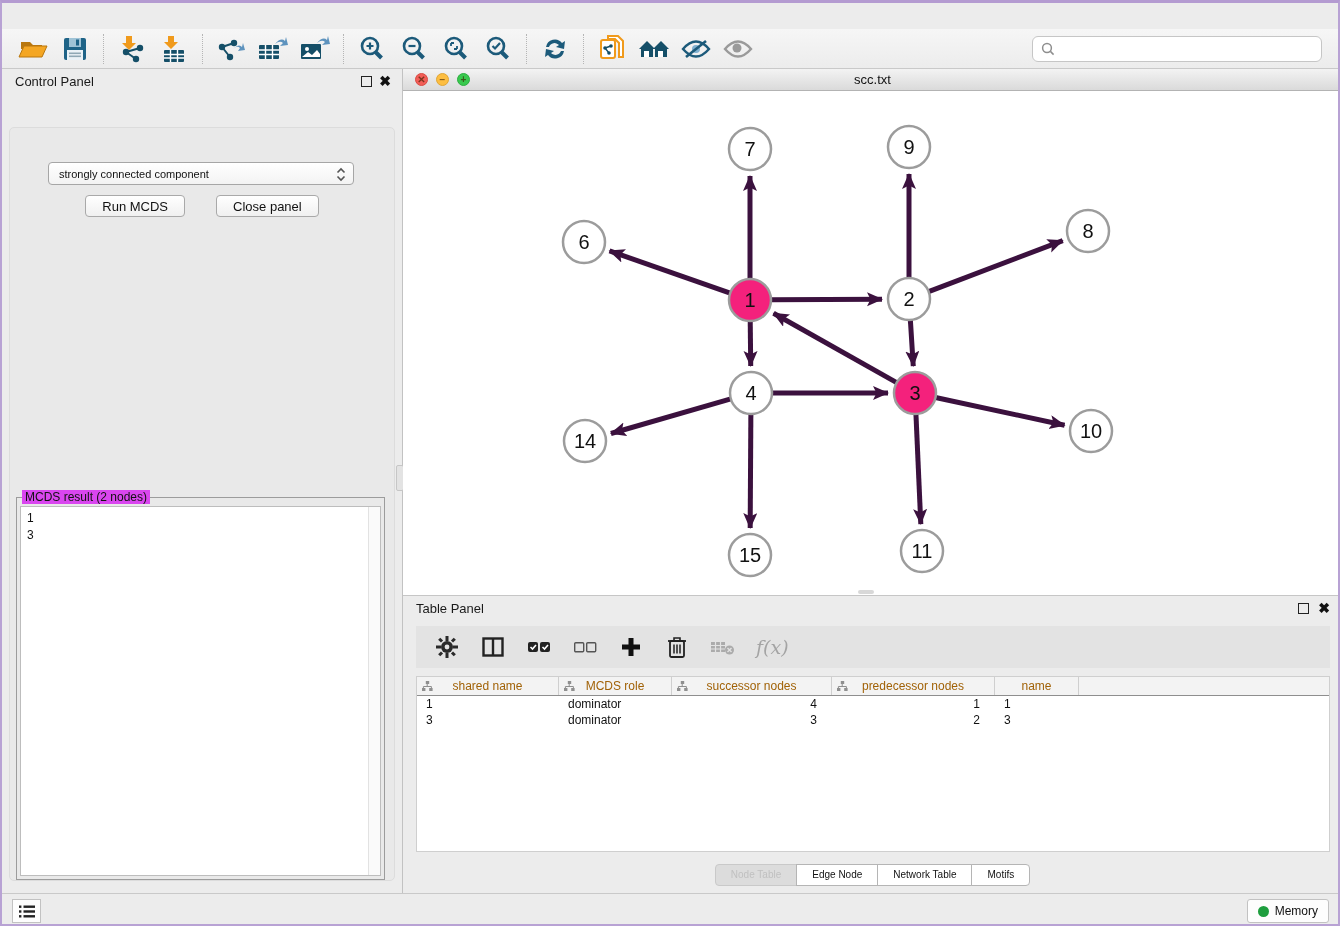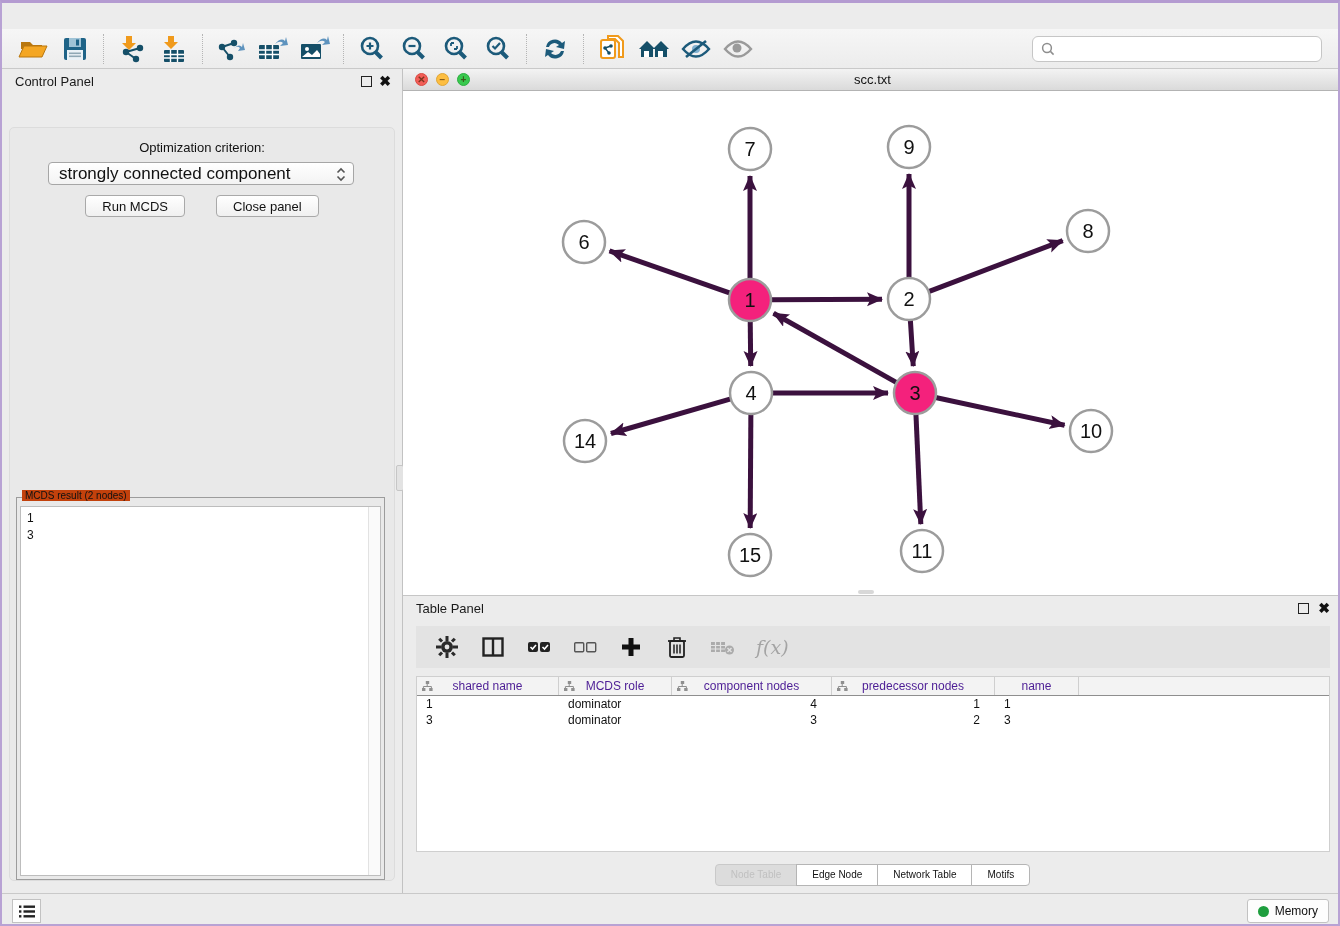--- a/index.html
+++ b/index.html
@@ -36,27 +36,27 @@
   .seg-tab { height:22px; padding:0 15px; background:#fff; border:1px solid #B5B5B5; margin-left:-1px;
              font-size:10px; line-height:20px; color:#111; }
   .seg-tab:first-child { border-radius:4px 0 0 4px; margin-left:0; }
   .seg-tab:last-child { border-radius:0 4px 4px 0; }
   .seg-tab.active { background:#DCDCDC; color:#C0C0C0; border-color:#C9C9C9; }
   .cp-body { position:absolute; left:7px; right:7px; top:58px; bottom:12px;
              background:#E9E9E9; border:1px solid #DCDCDC; border-radius:5px; }
   .opt-label { position:absolute; left:0; right:0; top:12px; text-align:center; font-size:13px; color:#111; }
   .dropdown { position:absolute; left:38px; right:40px; top:34px; height:23px; background:linear-gradient(#FFF,#F3F3F3);
               border:1px solid #A6A6A6; border-radius:4px; display:flex; align-items:center; padding:0 22px 0 10px; }
-  .dropdown .dd-value { font-size:17px; color:#111; flex:1; }
+  .dropdown .dd-value { font-size:11px; color:#111; flex:1; }
   .dd-chevrons { position:absolute; right:7px; top:4px; }
   .cp-buttons { position:absolute; left:0; right:0; top:67px; display:flex; justify-content:center; gap:31px; }
   .push-btn { height:22px; padding:0 16px; font-size:13px; color:#111; background:linear-gradient(#FFF,#F0F0F0);
               border:1px solid #A9A9A9; border-radius:4px; font-family:"Liberation Sans",sans-serif; }
   .result-box { position:absolute; left:6px; right:9px; top:369px; height:383px; border:1px solid #9C9C9C; }
-  .result-legend { position:absolute; top:-8px; left:5px; background:#c2410c; padding:0 3px; font-size:10px; color:#111; }
+  .result-legend { position:absolute; top:-8px; left:5px; background:#d946ef; padding:0 3px; font-size:12px; color:#111; }
   .result-area { position:absolute; left:3px; right:3px; top:8px; bottom:3px; background:#fff;
                  border:1px solid #BDBDBD; overflow:hidden; }
   .result-text { position:absolute; left:0; top:0; right:13px; bottom:0; padding:3px 6px; font-size:12px;
                  line-height:17px; color:#111; white-space:pre-line; }
   .result-scroll { position:absolute; right:0; top:0; bottom:0; width:12px; background:#FAFAFA; border-left:1px solid #E2E2E2; }
   .v-grip { position:absolute; left:394px; top:462px; width:8px; height:26px; background:#E3E3E3;
             border:1px solid #C6C6C6; border-radius:2px; }
 
   
   .network-window { position:absolute; left:401px; top:66px; width:939px; height:526px; background:#fff; }
@@ -75,21 +75,21 @@
   .table-panel { position:absolute; left:401px; top:592px; width:939px; height:298px;
                  background:#ECECEC; border-top:1px solid #C6C6C6; }
   .tp-toolbar { position:absolute; left:13px; right:12px; top:30px; height:42px; background:#E3E3E3;
                 display:flex; align-items:center; gap:20px; padding:0 18px; }
   .tp-tool { width:26px; height:26px; display:flex; align-items:center; justify-content:center; flex:none; }
   .fx-label { font-style:italic; font-family:"DejaVu Serif", serif; font-size:19px; color:#A4A4A4; }
   .tp-table { position:absolute; left:13px; right:12px; top:80px; height:176px; background:#fff;
               border:1px solid #CFCFCF; overflow:hidden; }
   .tp-header-row { display:flex; height:19px; background:#F3F3F3; border-bottom:1px solid #8E8E8E; }
   .tp-header-cell { position:relative; display:flex; align-items:center; border-right:1px solid #CFCFCF;
-                    font-size:12px; color:#4c1d95; flex:none; }
+                    font-size:12px; color:#a16207; flex:none; }
   .tp-header-cell .hc-label { flex:1; text-align:center; }
   .tp-header-cell .hc-icon { position:absolute; left:5px; top:4px; }
   .tp-row { display:flex; height:16px; }
   .tp-cell { font-size:12px; color:#111; line-height:16px; flex:none; overflow:hidden; }
   .tp-cell.align-left { padding-left:9px; text-align:left; }
   .tp-cell.align-right { padding-right:15px; text-align:right; }
   .tp-tabs { position:absolute; left:0; right:0; top:268px; display:flex; justify-content:center; }
 
   
   .status-bar { position:absolute; left:0; right:0; top:890px; height:33px; background:#ECECEC;
@@ -257,21 +257,20 @@
       <span class="ph-float" style="right:30px"></span>
       <span class="ph-close" style="right:11px">✖</span>
     </div>
     <div class="cp-tabs" id="cp-tabs">
         <div class="seg-tab">Network</div>
         <div class="seg-tab">Style</div>
         <div class="seg-tab">Select</div>
         <div class="seg-tab active">MCDS</div>
       </div>
     <div class="cp-body">
-      <div class="opt-label">Optimization criterion:</div>
       <div class="dropdown">
         <span class="dd-value">strongly connected component</span>
         <svg class="dd-chevrons" width="10" height="15" viewBox="0 0 10 15">
           <path d="M1.5 5.5 L5 2 L8.5 5.5" fill="none" stroke="#555" stroke-width="1.6"></path>
           <path d="M1.5 9.5 L5 13 L8.5 9.5" fill="none" stroke="#555" stroke-width="1.6"></path>
         </svg>
       </div>
       <div class="cp-buttons">
         <button class="push-btn">Run MCDS</button>
         <button class="push-btn">Close panel</button>
@@ -466,21 +465,21 @@
           </div>
           <div class="tp-header-cell" style="width: 160px;">
             <svg class="hc-icon" width="11" height="11" viewBox="0 0 11 11">
               <g fill="#8F8F8F">
                 <rect x="3.8" y="0" width="3.4" height="3"></rect>
                 <rect x="0" y="7" width="3.4" height="3"></rect>
                 <rect x="7.2" y="7" width="3.4" height="3"></rect>
                 <path d="M5.2 3 v2 M1.4 7 v-1.5 h8 V7 M5.2 5 v0" stroke="#8F8F8F" stroke-width="1" fill="none"></path>
               </g>
             </svg>
-            <span class="hc-label">component nodes</span>
+            <span class="hc-label">successor nodes</span>
           </div>
           <div class="tp-header-cell" style="width: 163px;">
             <svg class="hc-icon" width="11" height="11" viewBox="0 0 11 11">
               <g fill="#8F8F8F">
                 <rect x="3.8" y="0" width="3.4" height="3"></rect>
                 <rect x="0" y="7" width="3.4" height="3"></rect>
                 <rect x="7.2" y="7" width="3.4" height="3"></rect>
                 <path d="M5.2 3 v2 M1.4 7 v-1.5 h8 V7 M5.2 5 v0" stroke="#8F8F8F" stroke-width="1" fill="none"></path>
               </g>
             </svg>

